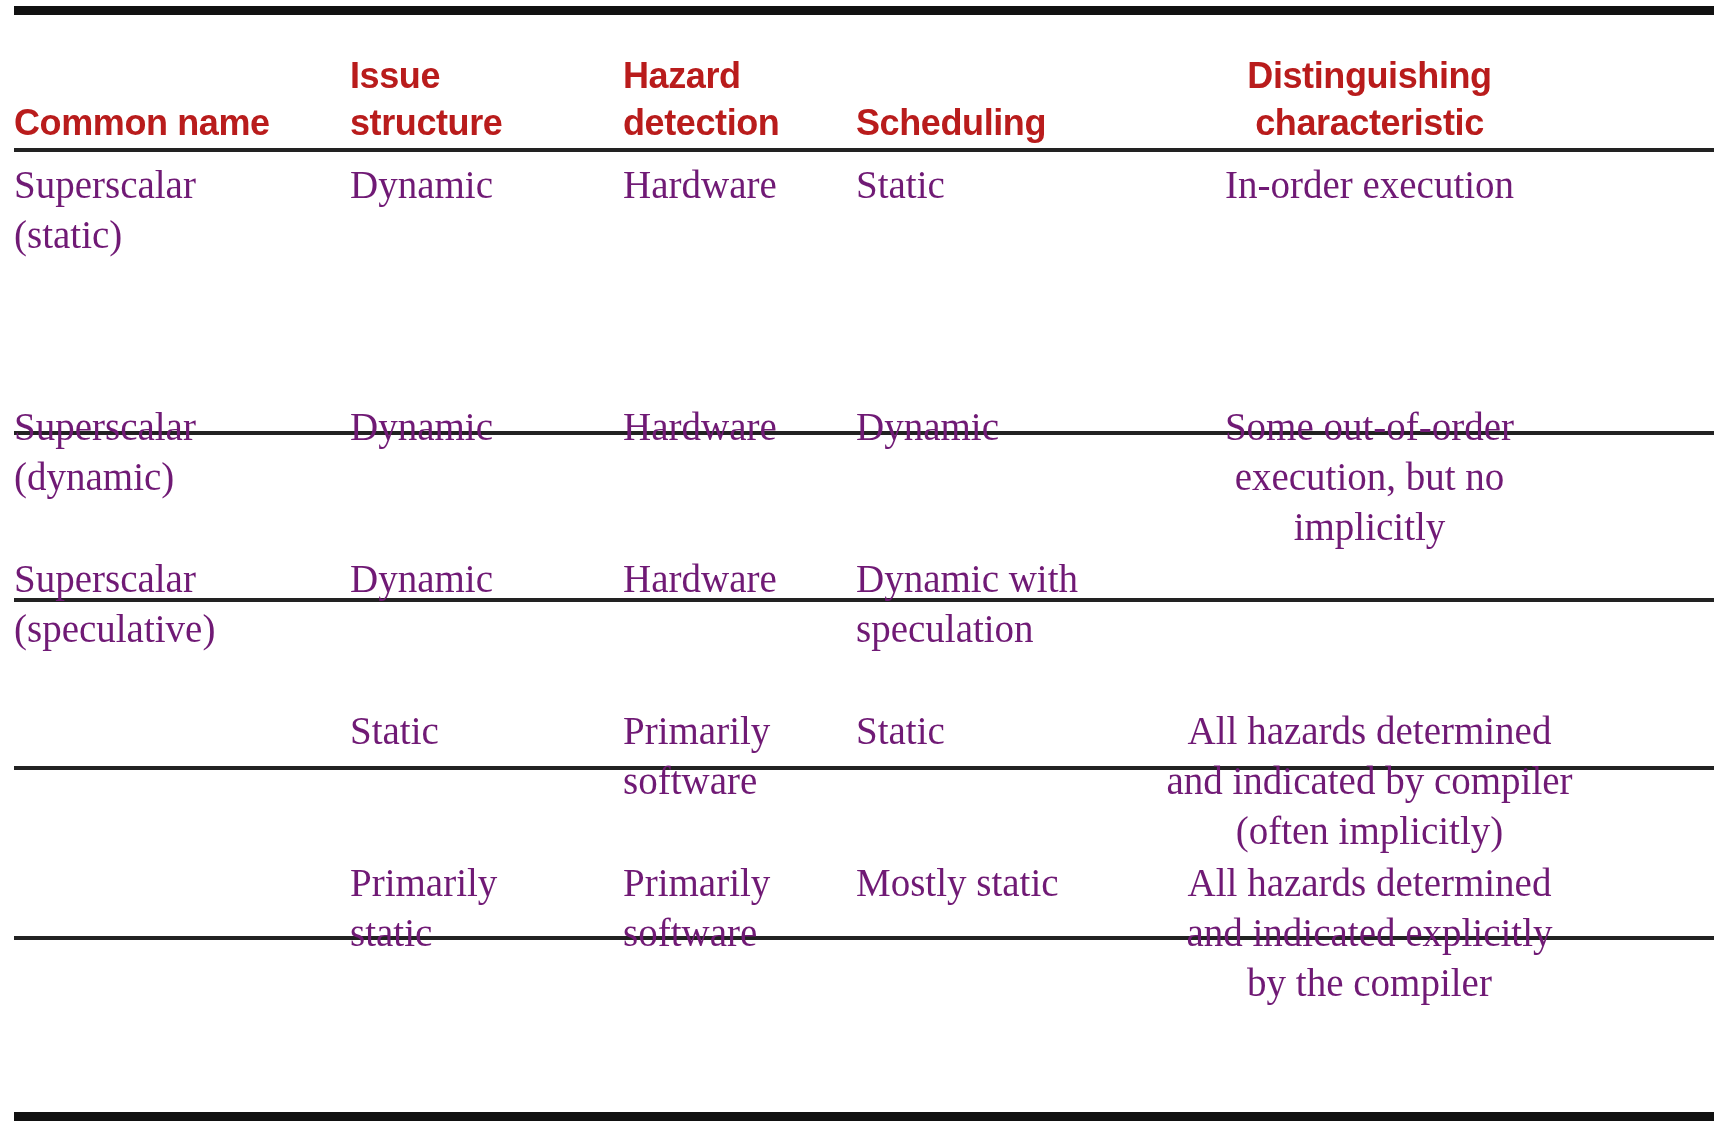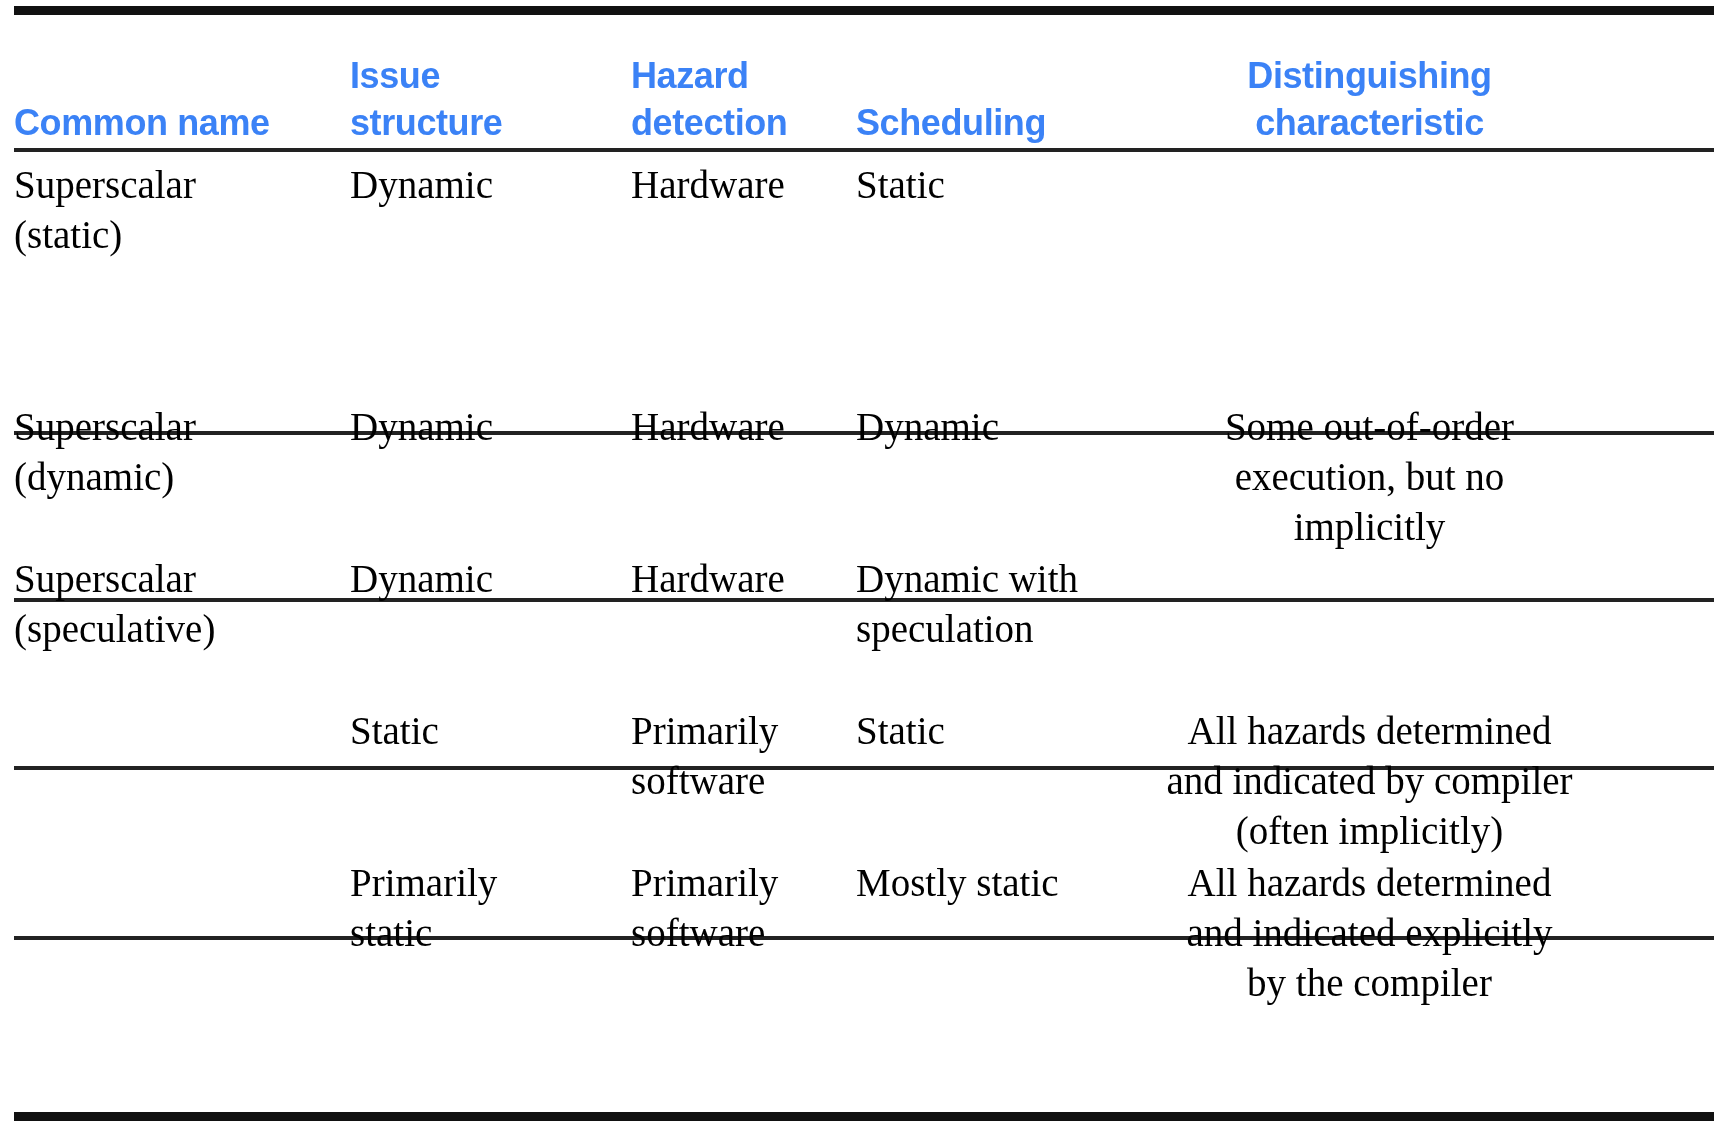--- a/index.html
+++ b/index.html
@@ -35,58 +35,58 @@
   .rule-row2       { top: 431px;  height: 4px; background:#222222; }
   .rule-row3       { top: 598px;  height: 4px; background:#222222; }
   .rule-row4       { top: 766px;  height: 4px; background:#222222; }
   .rule-row5       { top: 936px;  height: 4px; background:#222222; }
   .rule-bottom     { top: 1112px; height: 9px; }
 
   
   .col { position: absolute; }
   .c1 { left: 14px;   width: 330px; }
   .c2 { left: 350px;  width: 268px; }
-  .c3 { left: 623px;  width: 228px; margin-left: 8px; }
+  .c3 { left: 623px;  width: 228px; }
   .c4 { left: 856px;  width: 270px; }
   .c5 { left: 1077px; width: 585px; text-align: center; }
 
   
   .header-band {
     position: absolute;
     top: 20px;
     left: 0;
     width: 1726px;
     height: 126px;
   }
   .header-cell {
     position: absolute;
     bottom: 0;
     font-family: "Liberation Sans", "DejaVu Sans", sans-serif;
     font-weight: bold;
     font-size: 36px;
     line-height: 47px;
     letter-spacing: -0.4px;
-    color: #3b82f6;
+    color: #b91c1c;
     white-space: pre-line;
   }
 
   
   .row {
     position: absolute;
     left: 0;
     width: 1726px;
   }
   .cell {
     position: absolute;
     top: 0;
     font-family: "Liberation Serif", "DejaVu Serif", serif;
     font-weight: normal;
     font-size: 39px;
     line-height: 50px;
-    color: #000000;
+    color: #701a75;
     white-space: pre-line;
   }
 
   .row-1 { top: 160px; height: 268px; }
   .row-2 { top: 402px; height: 164px; }
   .row-3 { top: 554px; height: 164px; }
   .row-4 { top: 706px; height: 166px; }
   .row-5 { top: 858px; height: 250px; }
 </style>
 </head>
@@ -112,20 +112,21 @@
     <div class="header-cell col c5">Distinguishing
 characteristic</div>
   </div>
 
   <div class="row row-1">
     <div class="cell col c1">Superscalar
 (static)</div>
     <div class="cell col c2">Dynamic</div>
     <div class="cell col c3">Hardware</div>
     <div class="cell col c4">Static</div>
+    <div class="cell col c5">In-order execution</div>
   </div>
 
   <div class="row row-2">
     <div class="cell col c1">Superscalar
 (dynamic)</div>
     <div class="cell col c2">Dynamic</div>
     <div class="cell col c3">Hardware</div>
     <div class="cell col c4">Dynamic</div>
     <div class="cell col c5">Some out-of-order
 execution, but no

